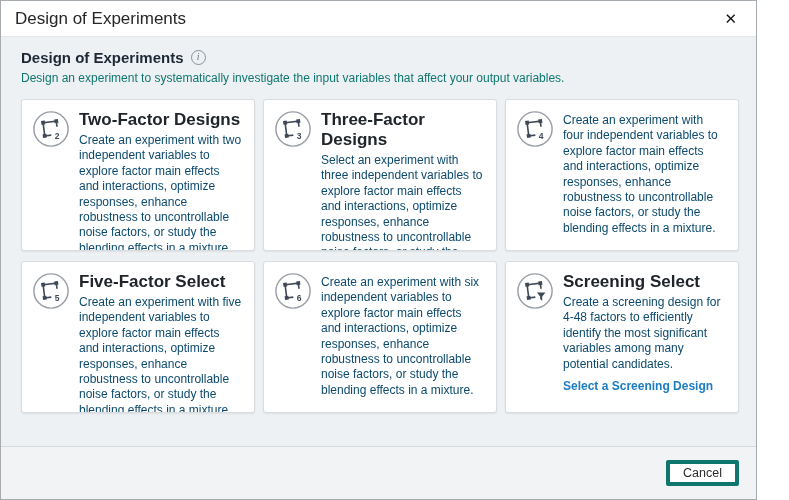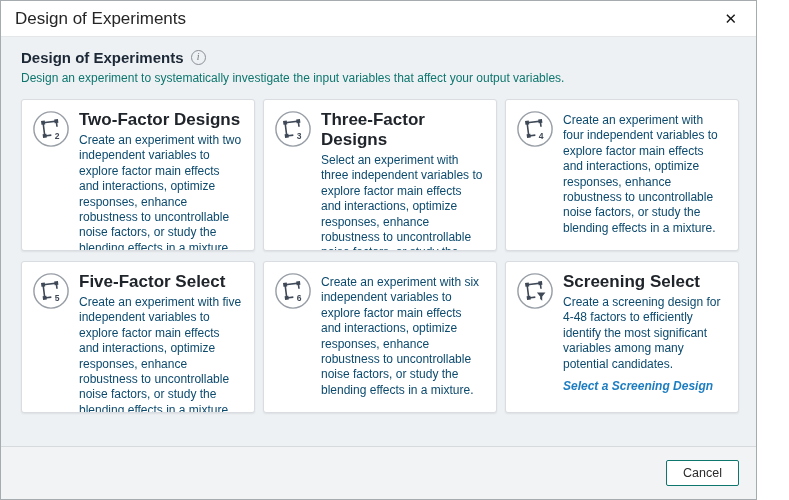--- a/index.html
+++ b/index.html
@@ -48,33 +48,33 @@
     display:flex; gap:9px;
     overflow:hidden;
   }
   .card-icon { flex:none; width:38px; }
   .card-body { flex:1; min-width:0; }
   .card-title { font-size:17px; font-weight:bold; color:#20252b; }
   .card-desc { font-size:12px; line-height:15.4px; color:#0c4a6e; margin-top:3px; }
   .card-link {
     display:inline-block; margin-top:7px;
     font-size:12px; font-weight:bold; color:#1d7dc1;
-    text-decoration:none; cursor:pointer;font-style:italic;
+    text-decoration:none; cursor:pointer;
   }
   .footer {
     flex:none; height:53px;
     background:#f2f3f5;
     border-top:1px solid #d7dadd;
     display:flex; align-items:center; justify-content:flex-end;
     padding:0 17px;
   }
   .cancel-btn {
     min-width:73px; height:26px;
     background:#ffffff;
-    border:1px solid #0f766e;
+    border:4px solid #0f766e;
     border-radius:2px;
     font-size:12.5px; color:#2b2b2b;
     font-family:"Liberation Sans",sans-serif;
     cursor:pointer;
   }
 </style>
 </head>
 <body>
 
 <div class="window">

